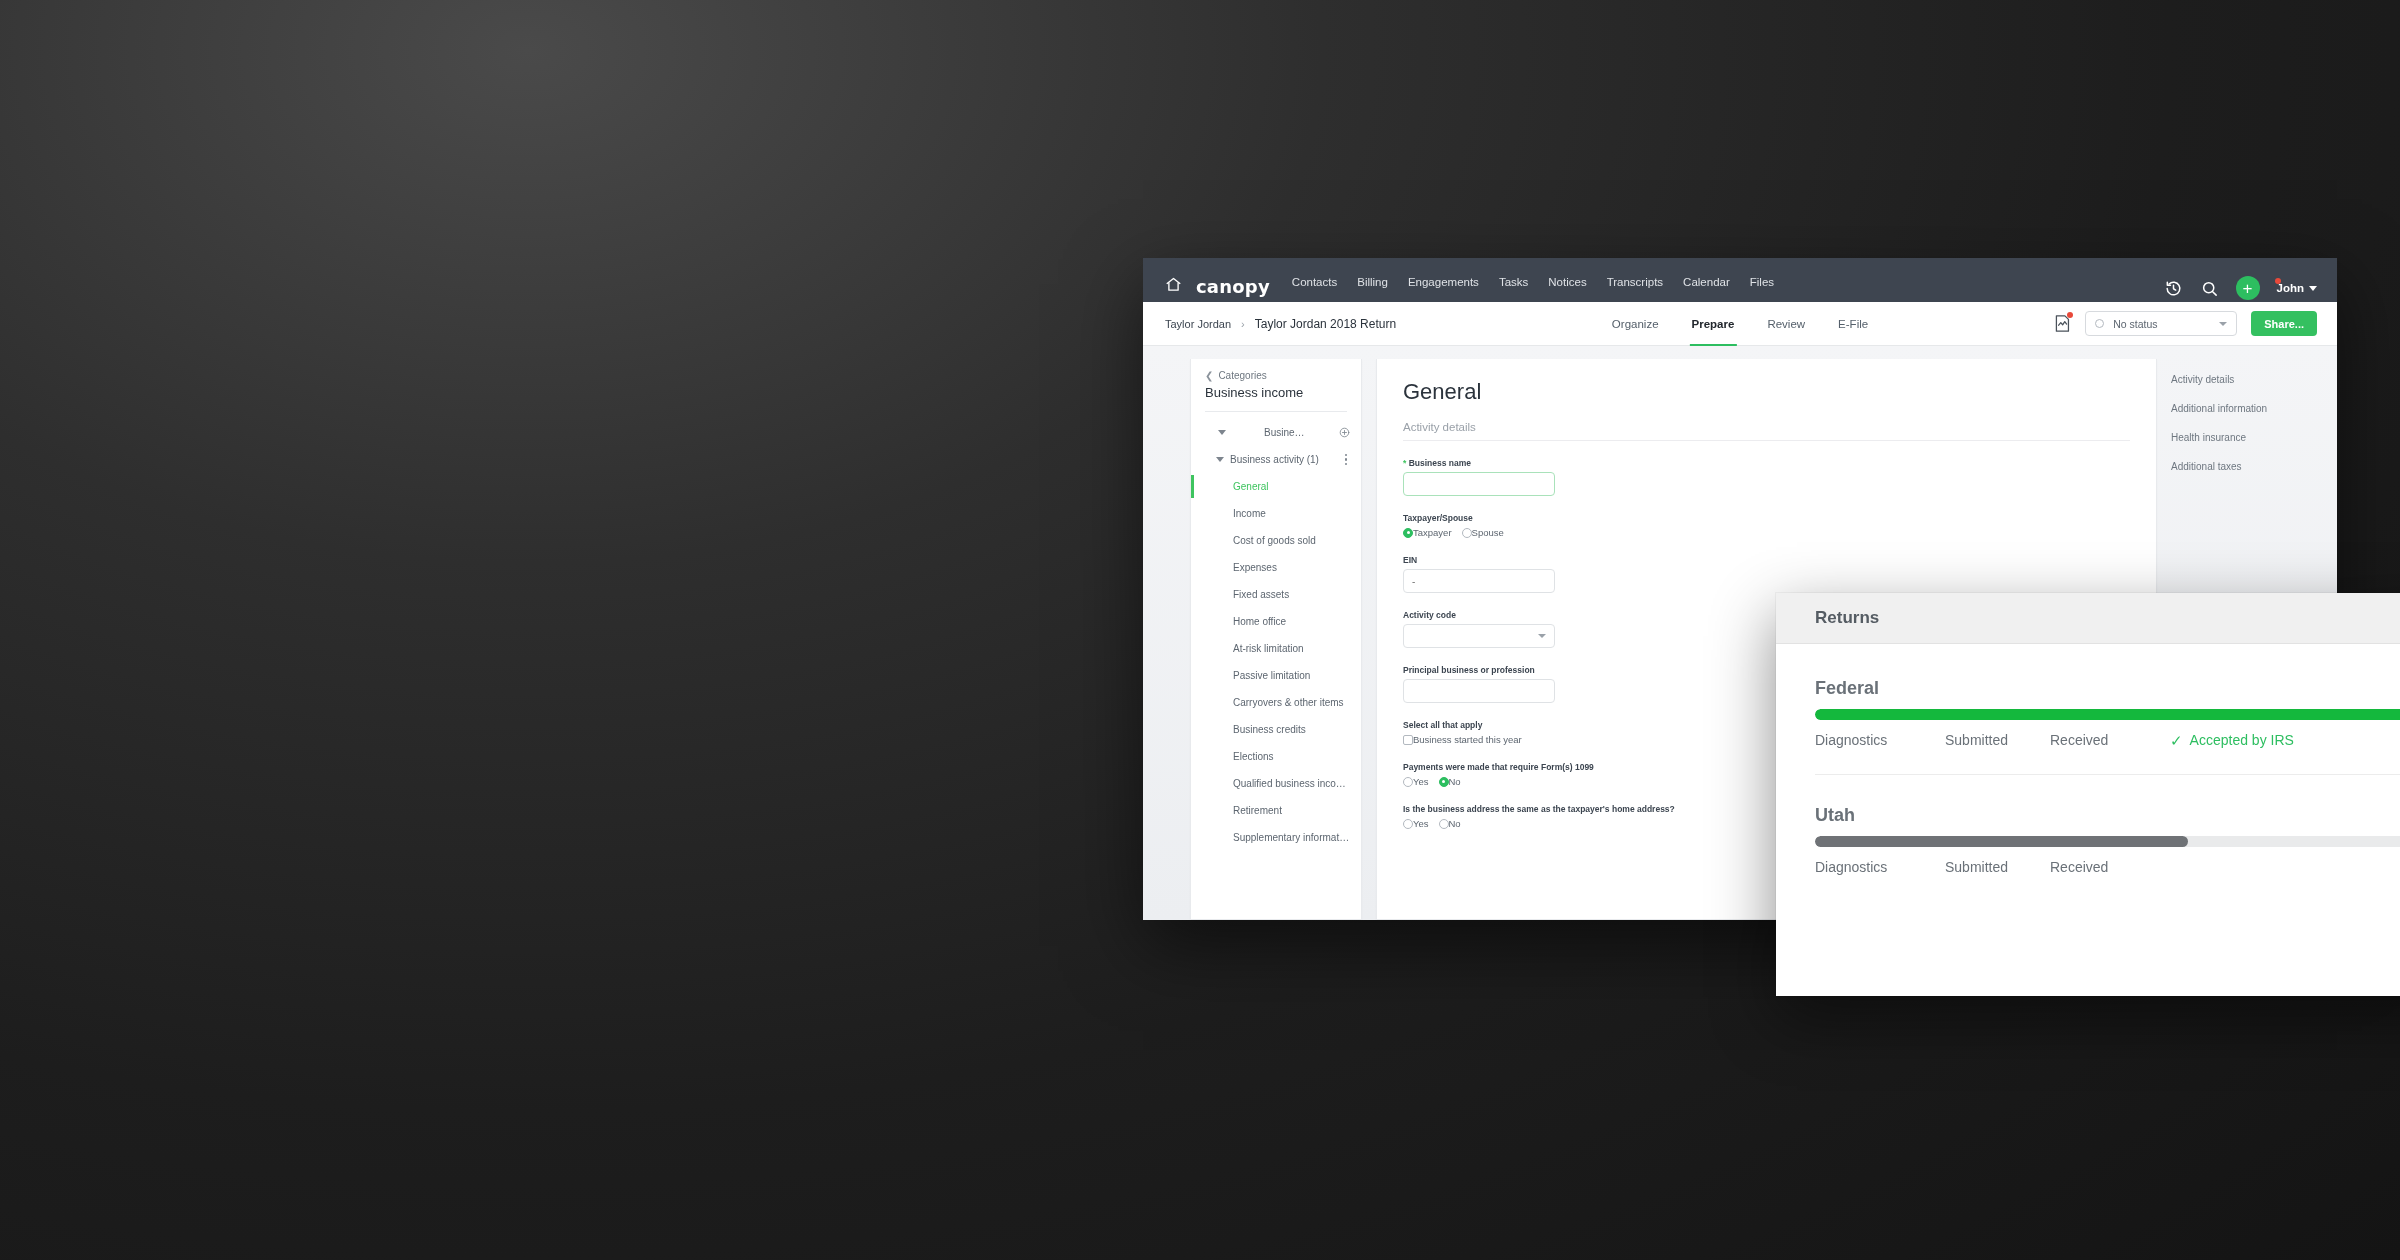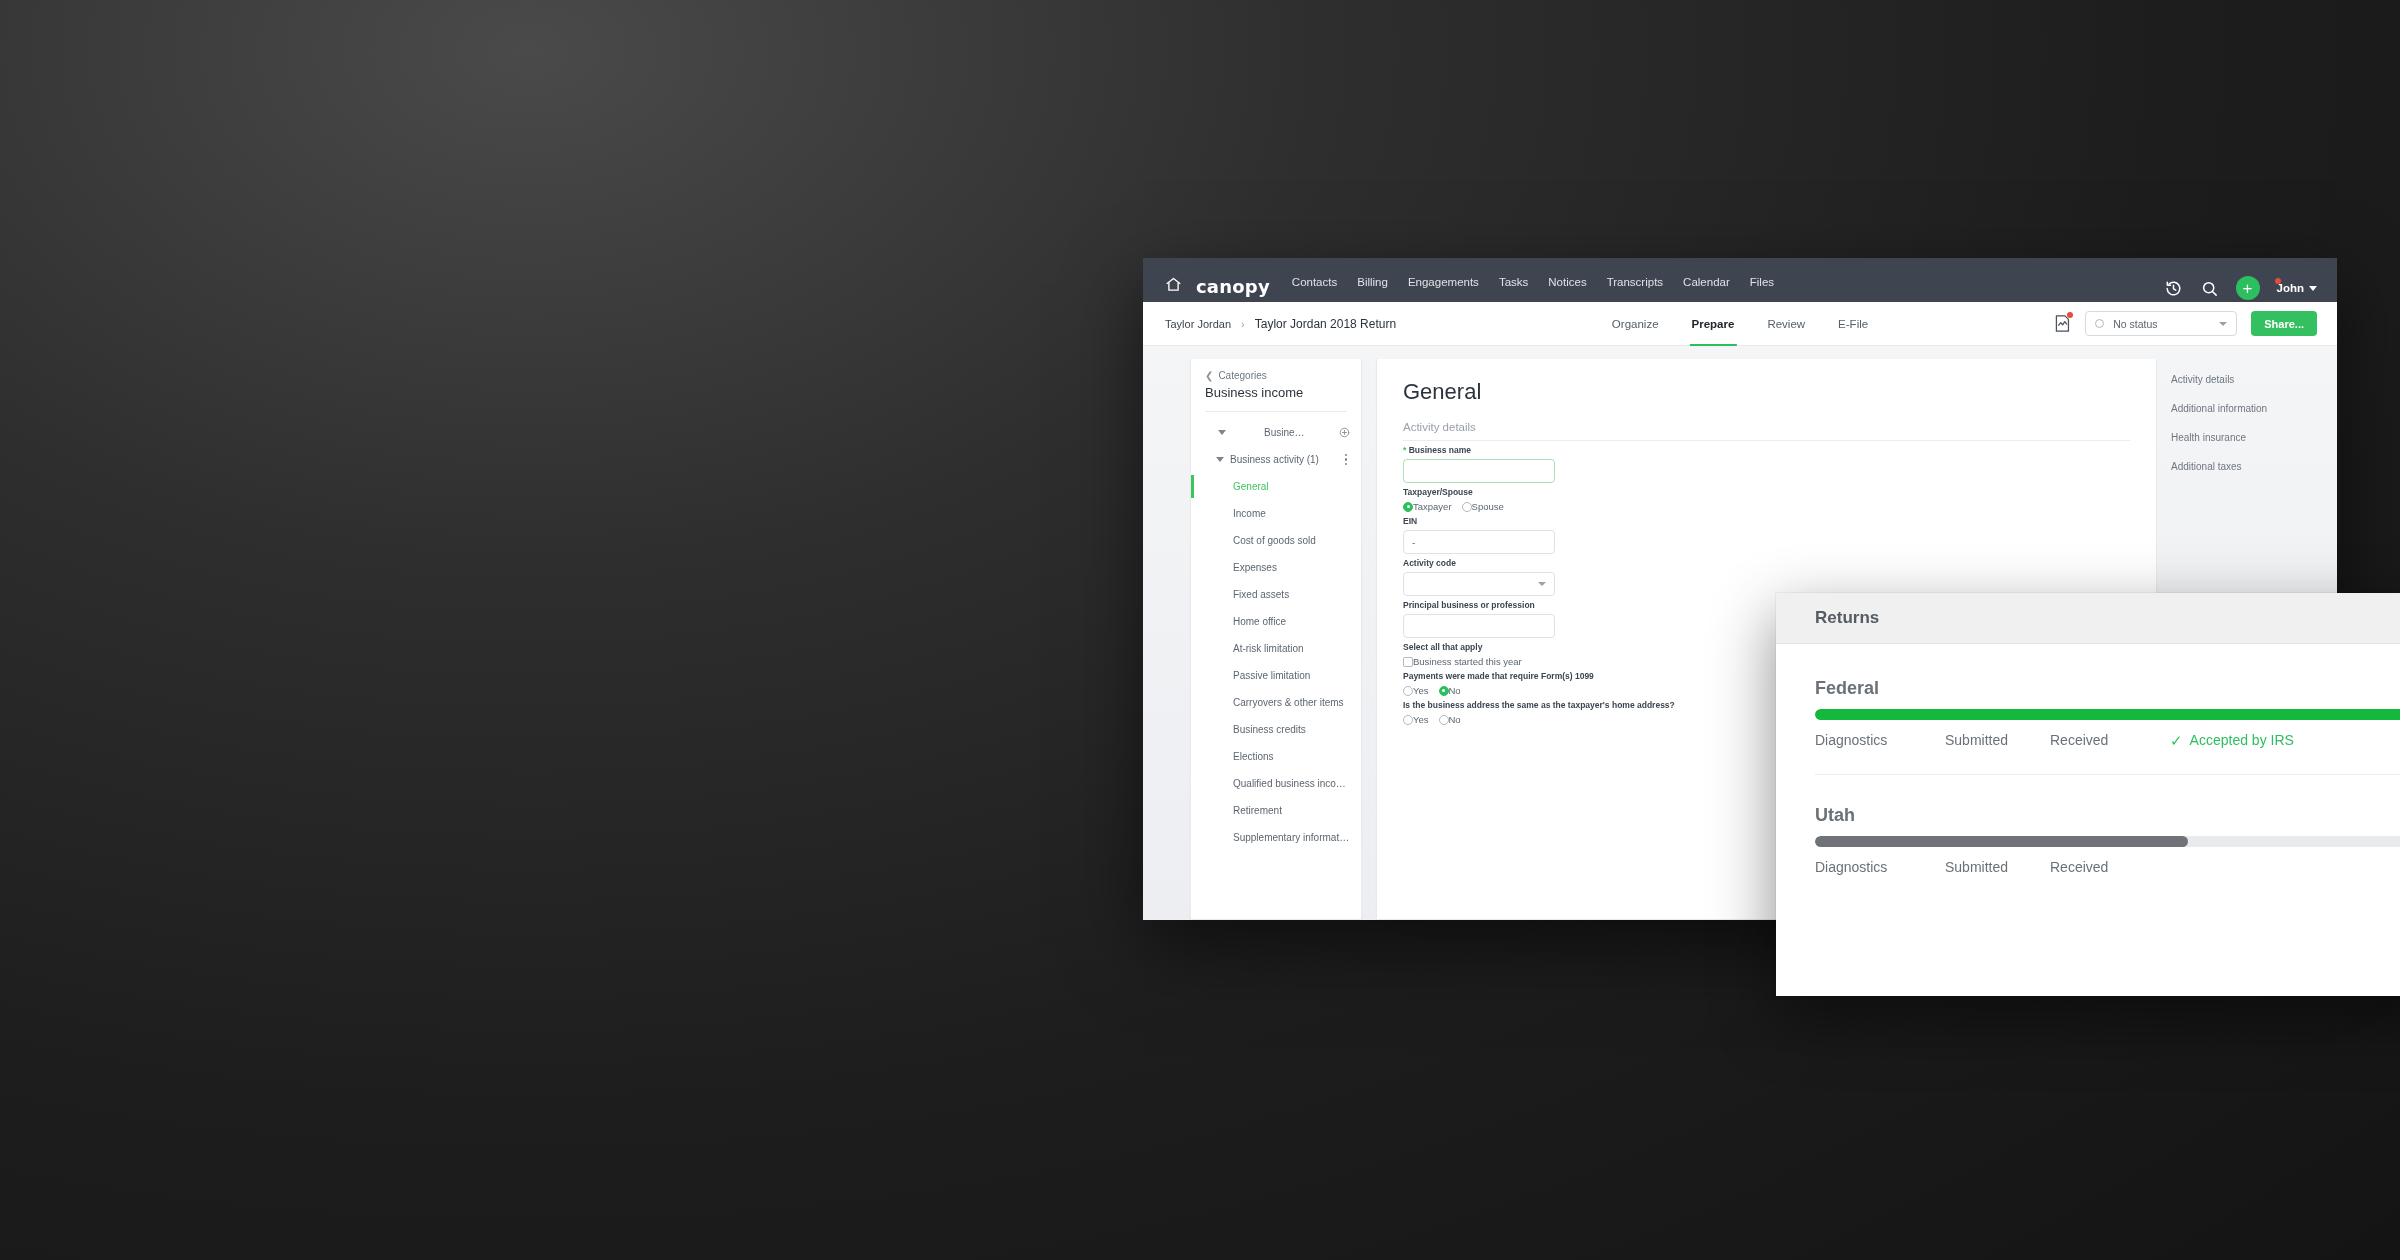--- a/index.html
+++ b/index.html
@@ -149,21 +149,21 @@
   
   .form-card {
     flex:1; margin-left:14px; background:#fff;
     border:1px solid #e8eaed; border-top:none;
     padding:20px 26px 0 26px; overflow:hidden;
     box-shadow:0 1px 2px rgba(0,0,0,.03);
   }
   .form-title { font-size:22px; color:#2b333c; font-weight:400; }
   .sec-label { font-size:11.5px; color:#9aa1a9; margin-top:16px; }
   .sec-rule { height:1px; background:#ececef; margin-top:7px; }
-  .fld { margin-top:4px; }
+  .fld { margin-top:17px; }
   .fld-lbl { font-size:8.5px; color:#3c4550; font-weight:700; display:block; margin-bottom:4px;}
   .req-star { color:#3ec45f; font-weight:700; }
   .tin {
     width:152px; height:24px; border:1px solid #dfe2e5; border-radius:4px;
     background:#fff; font-size:10px; color:#3c4550; padding:0 8px;
     font-family:"Liberation Sans", sans-serif;
   }
   .tin.focus { border-color:#a9e2ba; }
   .selbox {
     width:152px; height:24px; border:1px solid #dfe2e5; border-radius:4px;

